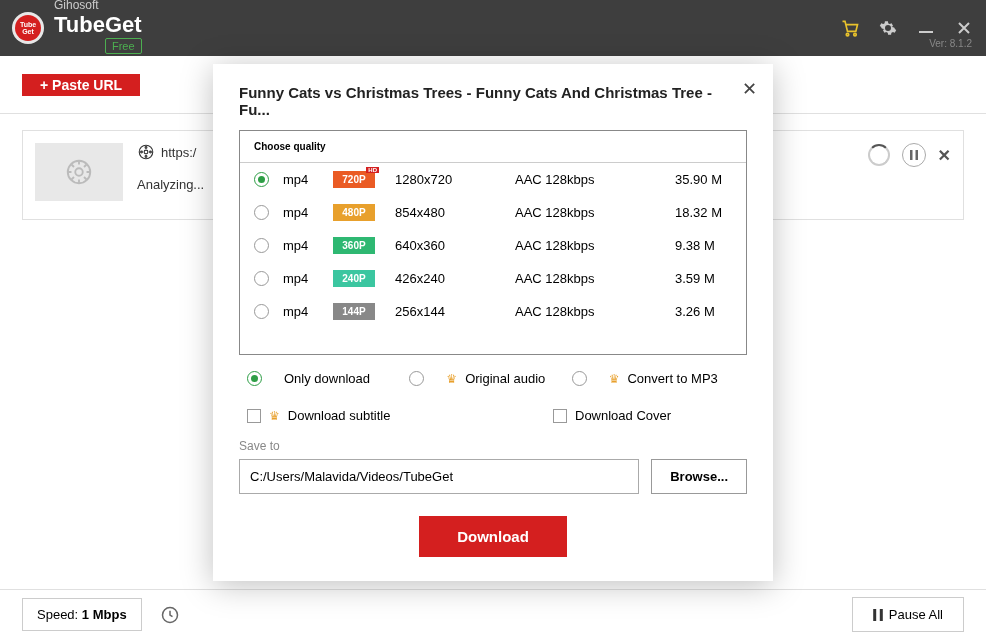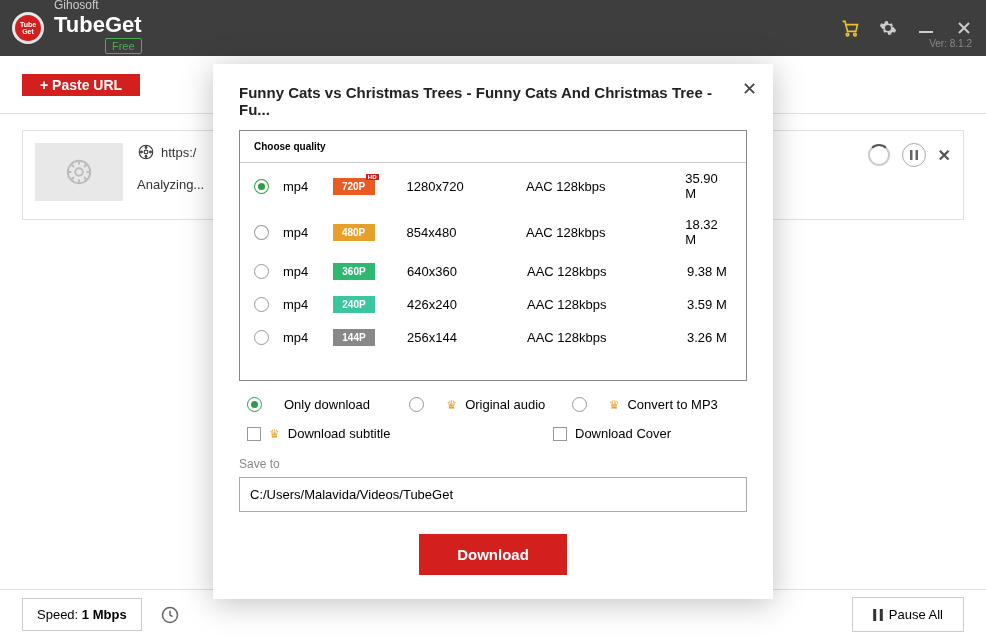--- a/index.html
+++ b/index.html
@@ -44,28 +44,28 @@
 .modal { position:absolute; top:8px; width:560px; background:#fff; box-shadow:0 4px 30px rgba(0,0,0,0.25); padding:20px 26px 24px; pointer-events:auto;}
 .modal-title { font-weight:bold; font-size:15px; color:#222; margin-bottom:12px; padding-right:24px; }
 .modal-close { position:absolute; top:14px; right:16px; cursor:pointer; font-size:18px; color:#444; }
 .quality-box { border:1px solid #888; }
 .qb-header { font-weight:bold; font-size:10px; padding:10px 14px; border-bottom:1px solid #ccc; }
 .q-row { display:flex; align-items:center; padding:8px 14px; font-size:13px; gap:0; cursor:pointer;}
 .radio { width:15px; height:15px; border:1px solid #999; border-radius:50%; margin-right:14px; display:flex; align-items:center; justify-content:center;}
 .radio.sel { border-color:#2e9e46; }
 .radio.sel::after { content:""; width:7px; height:7px; background:#2e9e46; border-radius:50%; }
 .fmt { width:50px; }
-.res-badge { width:42px; text-align:center; color:#fff; font-size:10px; font-weight:bold; padding:3px 0; margin-right:32px; position:relative;}
+.res-badge { width:42px; text-align:center; color:#fff; font-size:10px; font-weight:bold; padding:3px 0; margin-right:20px; position:relative;}
 .b720{background:#ea5b24;} .b480{background:#e8a02c;} .b360{background:#2eb872;} .b240{background:#3bc6a0;} .b144{background:#888;}
 .hd-tag{position:absolute; top:-4px; right:-4px; font-size:6px; background:#d41f1f; color:#fff; padding:0 2px;}
 .dim { width:120px; }
 .audio { width:160px; }
 .size { }
 
-.options { display:flex; flex-wrap:wrap; padding:16px 8px 6px; row-gap:14px; font-size:13px;}
+.options { display:flex; flex-wrap:wrap; padding:16px 8px 6px; row-gap:22px; font-size:13px;}
 .opt { display:flex; align-items:center; gap:8px; cursor:pointer; width:33%;}
 .opt.wide{width:50%;}
 .chk { width:14px; height:14px; border:1px solid #999; }
 .crown { color:#e8a02c; font-size:12px;}
 
 .saveto-label { font-size:12px; color:#888; margin:10px 0 6px; }
 .saveto-row { display:flex; gap:12px; align-items:center; }
 .path-input { flex:1; border:1px solid #aaa; padding:9px 10px; font-size:13px; }
 .btn-browse { border:1px solid #999; background:#fff; padding:9px 18px; font-size:13px; cursor:pointer; font-weight:bold;}
 .btn-download { display:block; margin:22px auto 0; background:#d41f1f; color:#fff; border:none; font-size:15px; font-weight:bold; padding:12px 38px; cursor:pointer;}
@@ -253,17 +253,18 @@
       </div>
       <div class="opt wide" style="padding-left:60px;">
         <span class="chk"></span>
         <span>Download Cover</span>
       </div>
     </div>
 
     <div class="saveto-label">Save to</div>
     <div class="saveto-row">
       <input class="path-input" value="C:/Users/Malavida/Videos/TubeGet" style="">
+      <button class="btn-browse">Browse...</button>
     </div>
 
     <button class="btn-download">Download</button>
   </div>
 </div>
 
 </body></html>

